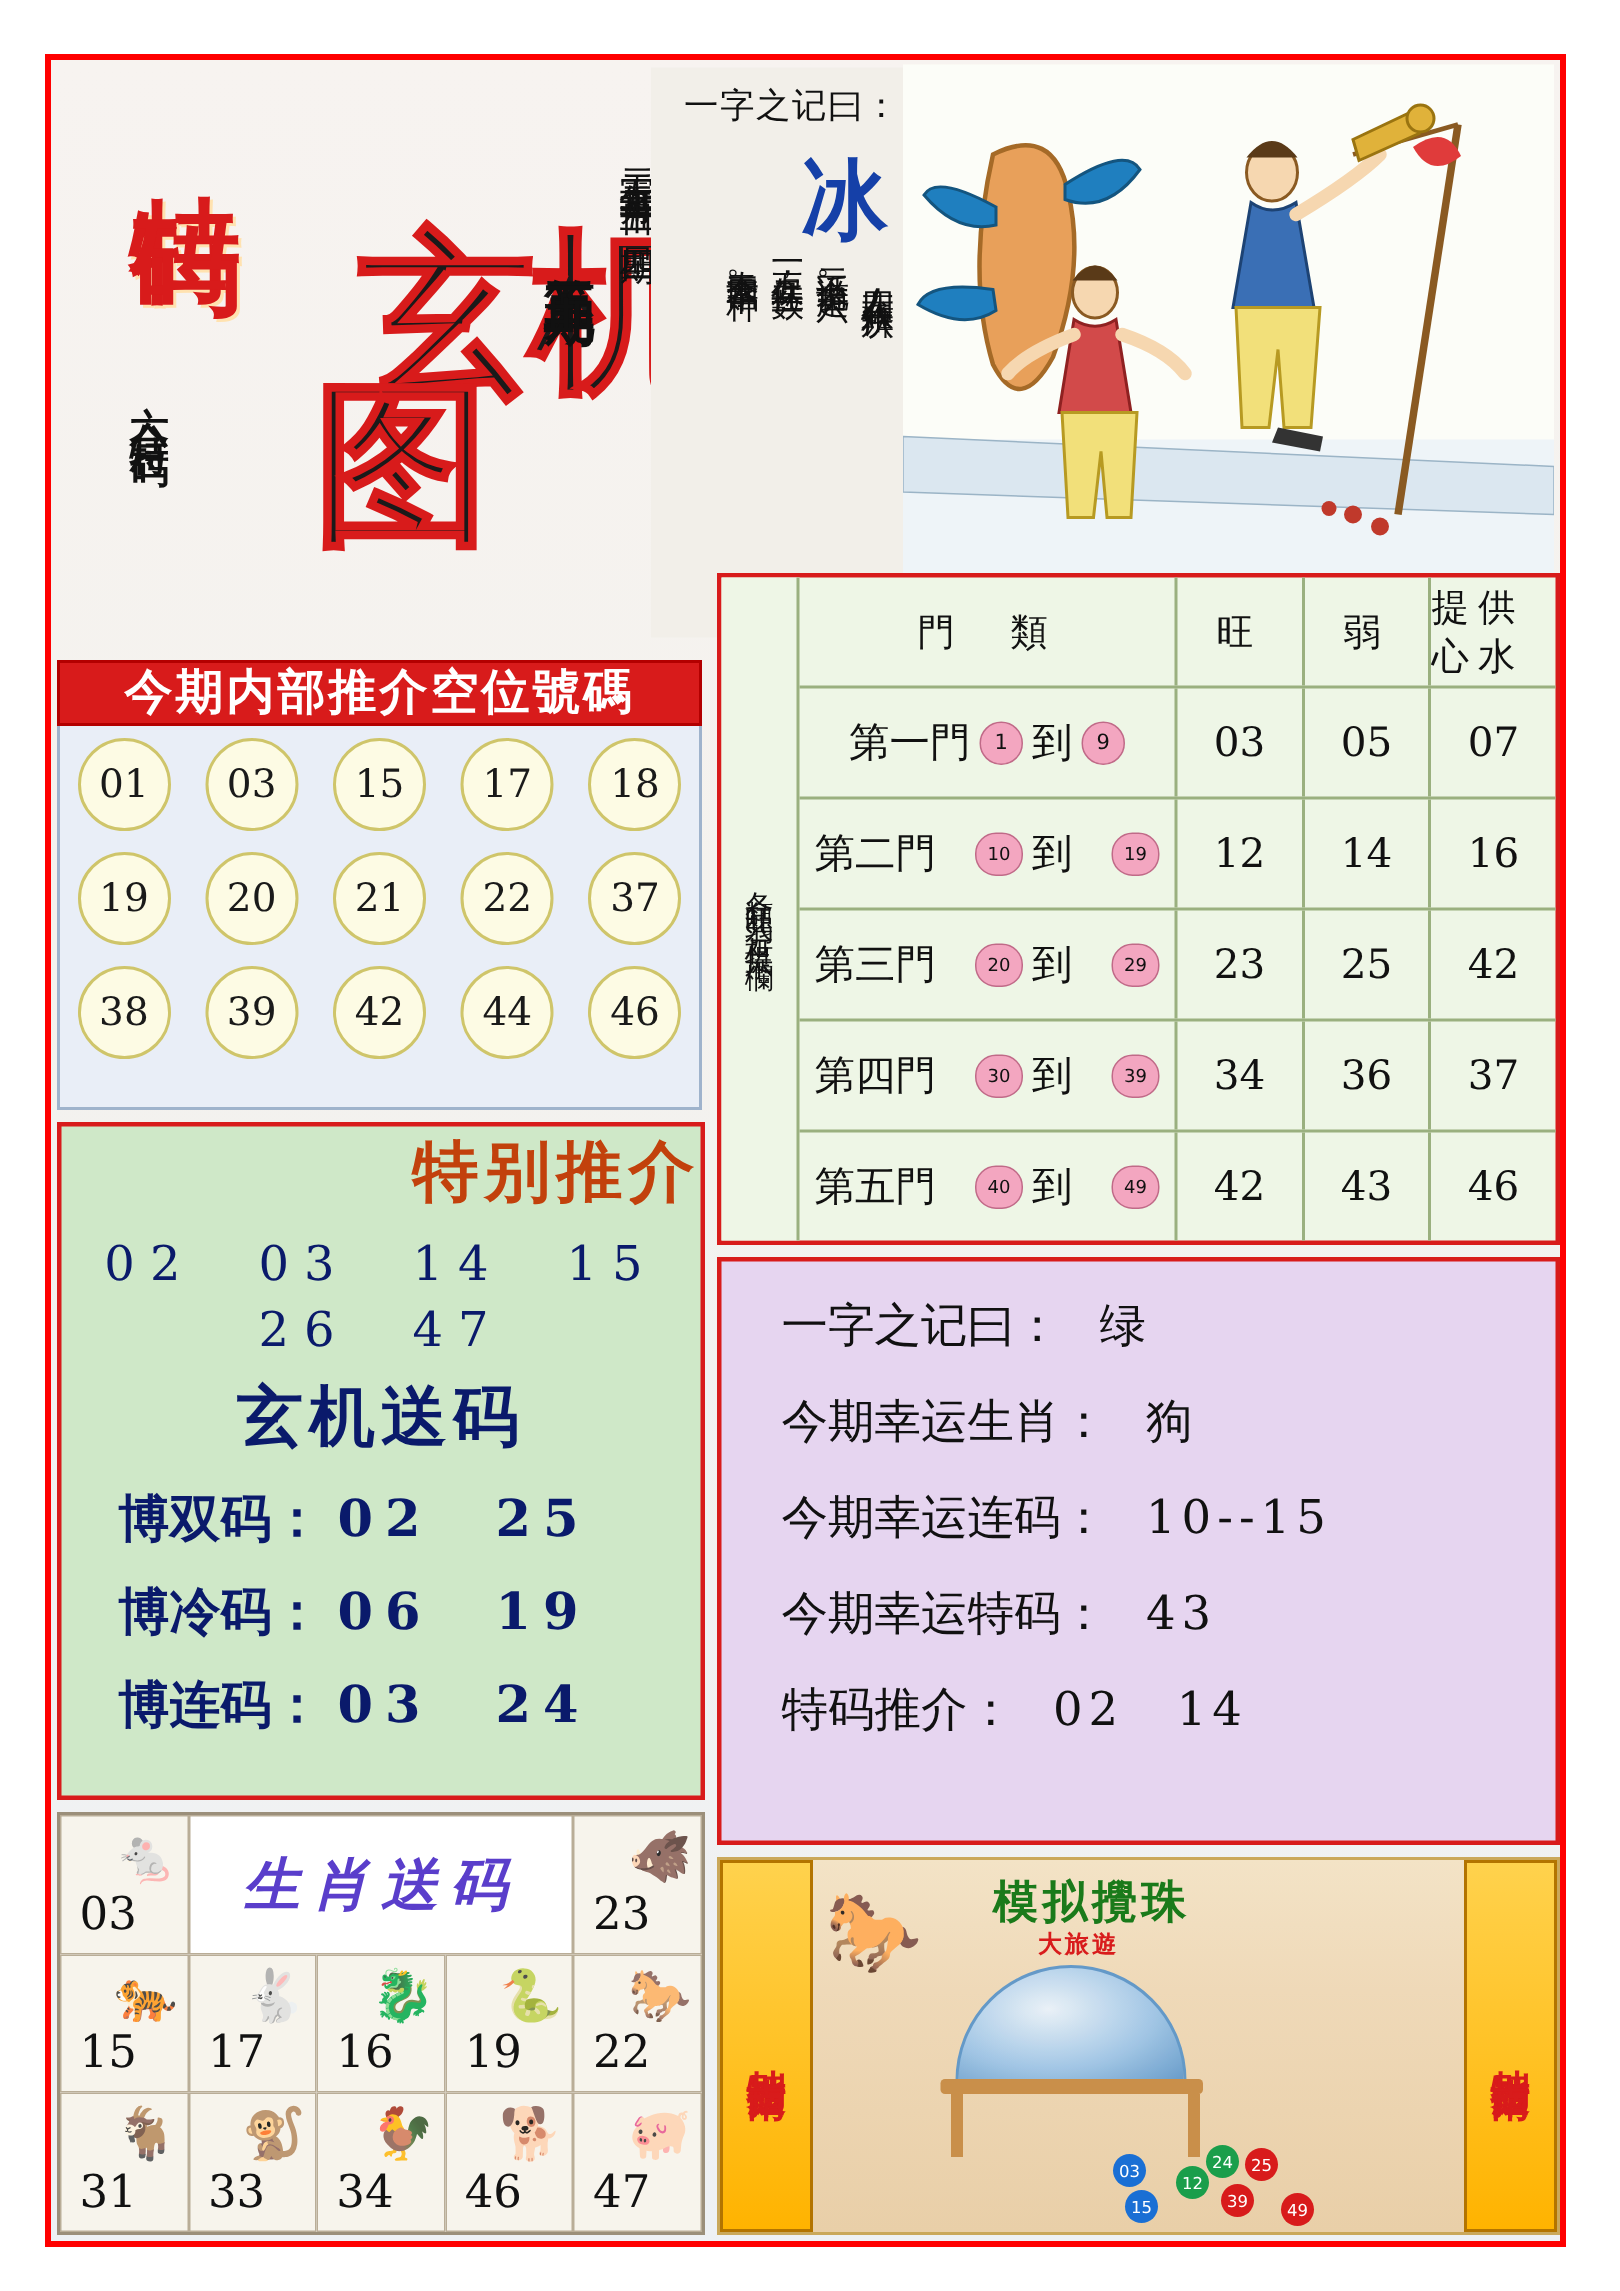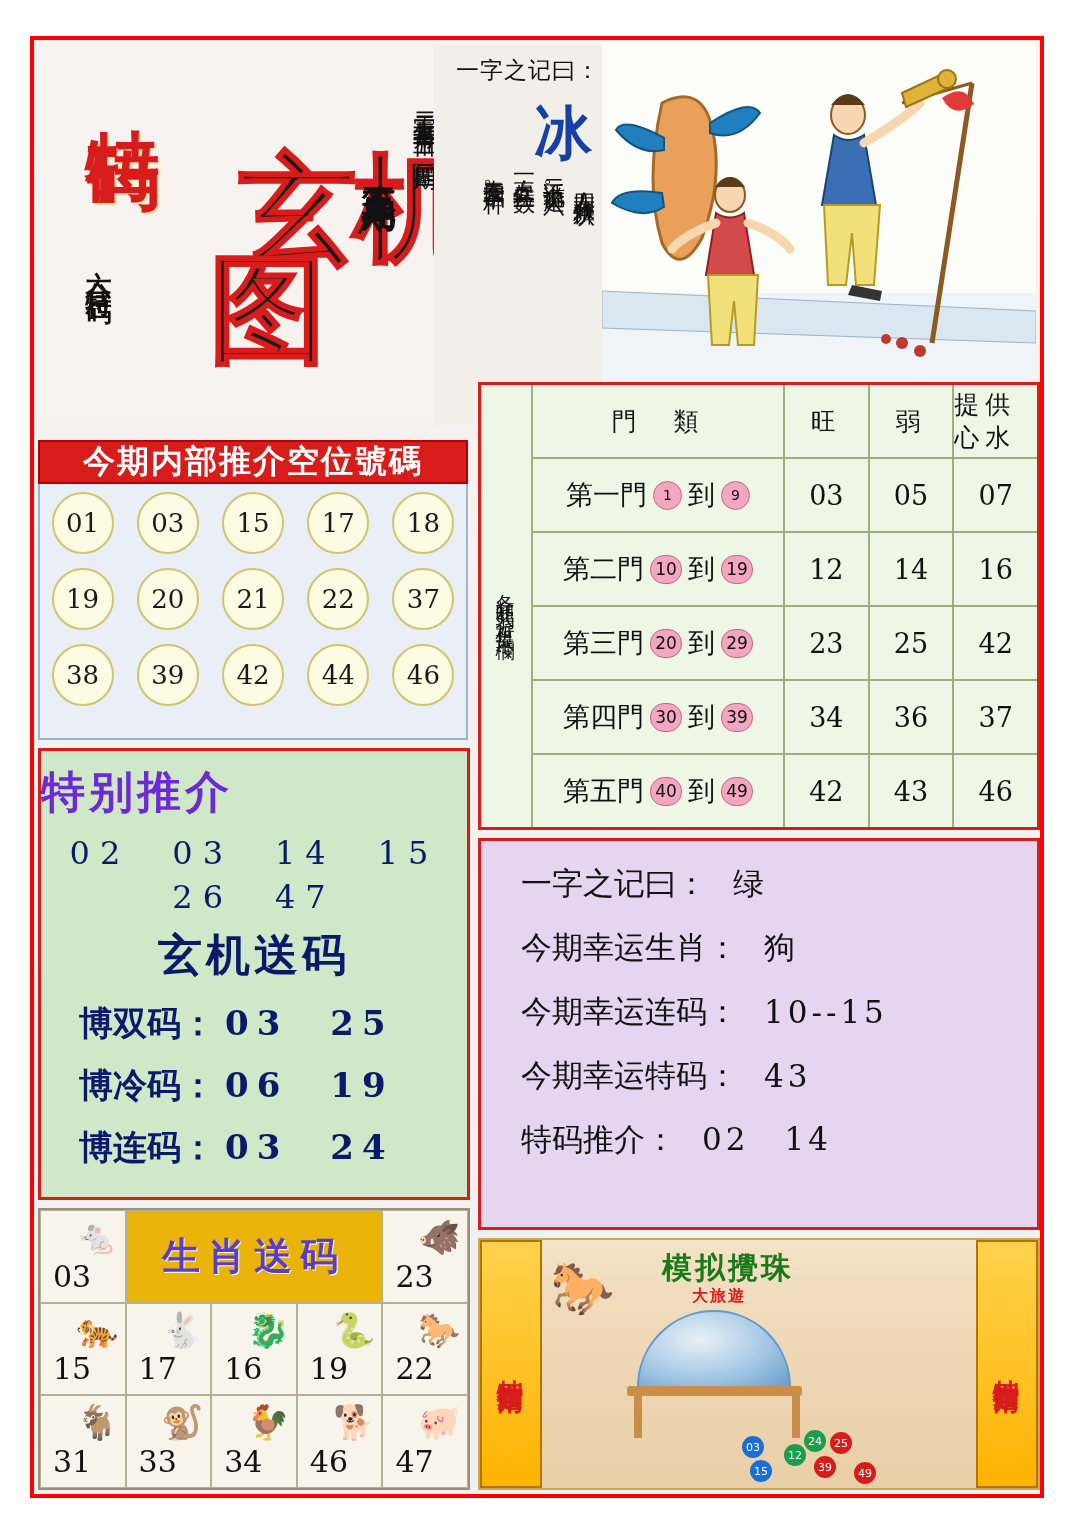--- a/index.html
+++ b/index.html
@@ -132,23 +132,23 @@
   }
 
   
   .special-box{
     position:absolute;left:38px;top:748px;width:432px;height:452px;
     background:#cfe8c8;
     border:3px solid #d81b1b;
     box-sizing:border-box;
   }
   .special-title{
-    text-align:left;margin-top:12px;
-    font-family:"DejaVu Serif","Liberation Serif",serif;
-    font-size:44px;font-weight:bold;color:#6d28d9;letter-spacing:4px;
+    text-align:right;margin-top:1px;
+    font-family:"DejaVu Serif","Liberation Serif",serif;
+    font-size:44px;font-weight:bold;color:#c2410c;letter-spacing:4px;
   }
   .special-nums{
     text-align:center;margin-top:10px;
     font-family:"DejaVu Serif","Liberation Serif",serif;
     font-size:32px;color:#0a1a6b;letter-spacing:10px;
   }
   .songma-title{
     text-align:center;margin-top:6px;
     font-family:"DejaVu Serif","Liberation Serif",serif;
     font-size:44px;font-weight:bold;color:#0a1a6b;letter-spacing:4px;
@@ -178,22 +178,22 @@
     background:#f7f4ec;
     overflow:hidden;
   }
   .zcell .num{
     font-family:"DejaVu Serif","Liberation Serif",serif;
     font-size:30px;color:#111;margin:0 0 8px 12px;position:relative;z-index:2;
   }
   .zbanner{
     grid-column:2 / span 3;
     border:1px solid #b9ad97;
-    background:#eab308;
-    display:flex;flex-direction:column;align-items:center;justify-content:center;
+    background:#ffffff;
+    display:flex;flex-direction:column;align-items:center;justify-content:center;font-style:italic;
   }
   .zbanner .t{
     font-family:"DejaVu Serif","Liberation Serif",serif;
     font-size:38px;font-weight:bold;color:#5a3ecb;letter-spacing:8px;
     text-shadow:1px 1px 0 #fff;
   }
   .zbanner .s{
     font-size:12px;color:#6a4ad0;margin-top:4px;letter-spacing:1px;
   }
   .animal{
@@ -237,21 +237,21 @@
   }
   .gate-c:last-child{border-right:none;}
   .hdr .gate-c1,.hdr .gate-c{font-size:25px;letter-spacing:6px;}
   .mini{
     display:inline-flex;align-items:center;justify-content:center;
     width:27px;height:27px;border-radius:50%;
     background:#f3a6c0;border:1px solid #c06a88;
     font-size:14px;color:#111;
     font-family:"DejaVu Sans",sans-serif;
   }
-  .mini.wide{width:30px;height:27px;border-radius:14px;font-size:17px;}
+  .mini.wide{width:30px;height:27px;border-radius:14px;font-size:12px;margin-left:20px;}
 
   
   .lucky-box{
     position:absolute;left:478px;top:838px;width:562px;height:392px;
     border:3px solid #d81b1b;
     background:#e6d5f0;
     box-sizing:border-box;
     padding:22px 0 0 0;
   }
   .lucky-row{
@@ -402,21 +402,21 @@
     <div class="ball">42</div>
     <div class="ball">44</div>
     <div class="ball">46</div>
   </div>
 
   <div class="special-box">
     <div class="special-title">特别推介</div>
     <div class="special-nums">02　03　14　15　26　47</div>
     <div class="songma-title">玄机送码</div>
     <div class="songma-row">
-      <span>博双码：</span><span class="val">03　25</span>
+      <span>博双码：</span><span class="val">02　25</span>
     </div>
     <div class="songma-row">
       <span>博冷码：</span><span class="val">06　19</span>
     </div>
     <div class="songma-row">
       <span>博连码：</span><span class="val">03　24</span>
     </div>
   </div>
 
   <div class="zodiac-box">

